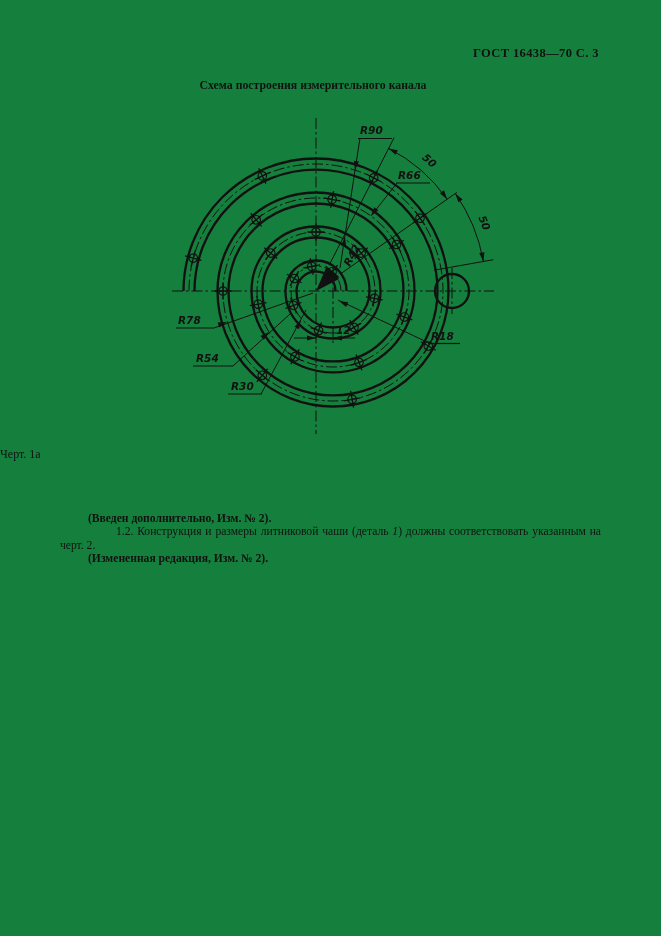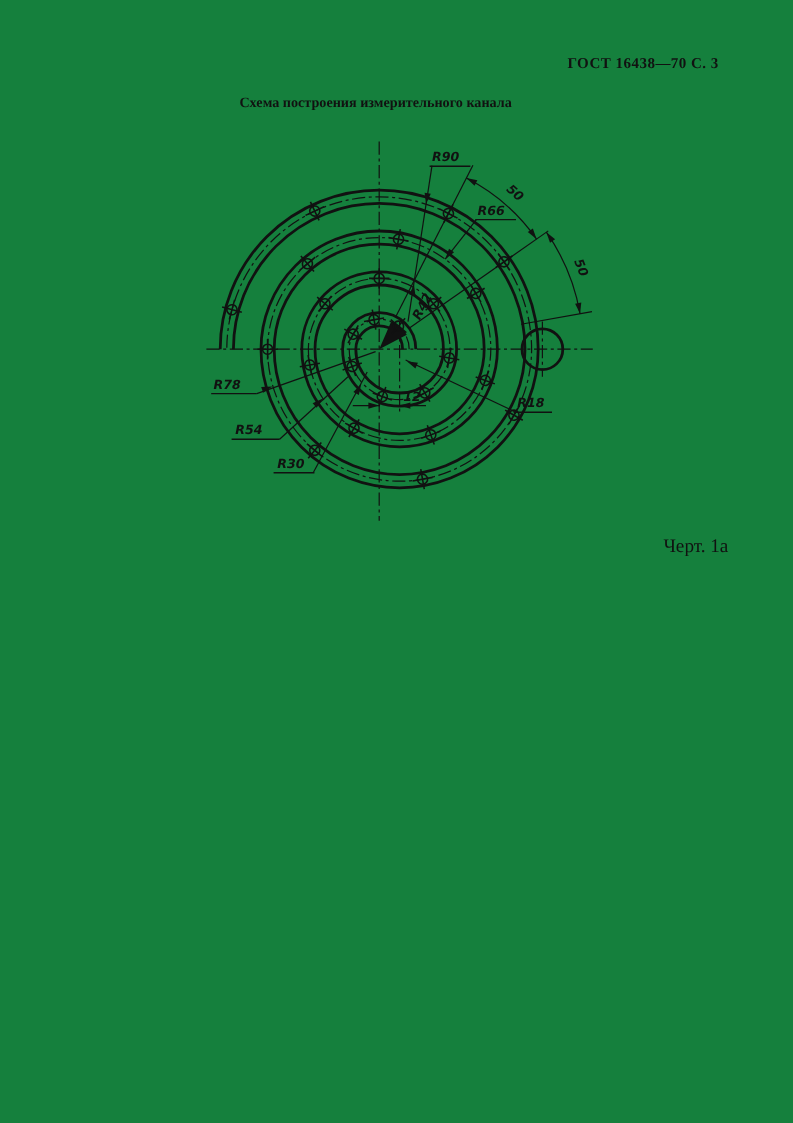--- a/index.html
+++ b/index.html
@@ -1,20 +1,20 @@
 <!DOCTYPE html>
 <html><head>
 <meta charset="utf-8">
 <style>
   html,body{margin:0;padding:0;background:#888;}
   .page{position:relative;width:661px;height:936px;background:#15803d;margin:0 auto;overflow:hidden;
         font-family:"Liberation Serif", serif;color:#111;}
   .hdr{position:absolute;top:46px;right:62px;font-size:12.5px;font-weight:bold;letter-spacing:.4px;}
   .ttl{position:absolute;top:78px;left:0;width:626px;text-align:center;font-size:11.8px;font-weight:bold;}
-  .cap{position:absolute;top:447px;left:0;width:607px;text-align:right;font-size:16px;}
+  .cap{position:absolute;top:447px;left:0;width:607px;text-align:left;font-size:12px;}
   .paras{position:absolute;top:512px;left:60px;width:541px;font-size:11.6px;line-height:13.4px;}
   .paras p{margin:0;}
   .p-bold{font-weight:bold;text-indent:28px;}
   .p-num{text-indent:56px;text-align:justify;}
   .it{font-style:italic;}
   svg{position:absolute;left:0;top:0;}
   svg text{font-family:"DejaVu Sans", sans-serif;font-style:italic;font-weight:bold;font-size:10.5px;fill:#111;}
   .w{fill:none;stroke:#111;stroke-width:2.3px;}
   .cl{fill:none;stroke:#111;stroke-width:1px;stroke-dasharray:11 3 2.5 3;}
   .thin{fill:none;stroke:#111;stroke-width:1px;}
@@ -195,14 +195,19 @@
     <line class="ul" x1="428" y1="343.5" x2="460" y2="343.5"></line>
 
     <path class="thin" d="M294 338H316M333 338H355"></path>
     <path class="ar" transform="translate(316 338) rotate(0)" d="M0 0L-9 2.6L-9 -2.6Z"></path>
     <path class="ar" transform="translate(333 338) rotate(180)" d="M0 0L-9 2.6L-9 -2.6Z"></path>
     <text x="336" y="334">12</text>
   </svg>
 
   <div class="cap">Черт. 1а</div>
 
+  <div class="paras">
+    <p class="p-bold">(Введен дополнительно, Изм. № 2).</p>
+    <p class="p-num"><span>1.2.  Конструкция и размеры литниковой чаши (деталь </span><span class="it">1</span><span>) должны соответствовать указанным на черт. 2.</span></p>
+    <p class="p-bold">(Измененная редакция, Изм. № 2).</p>
+  </div>
 
 </div>
 
 </body></html>

